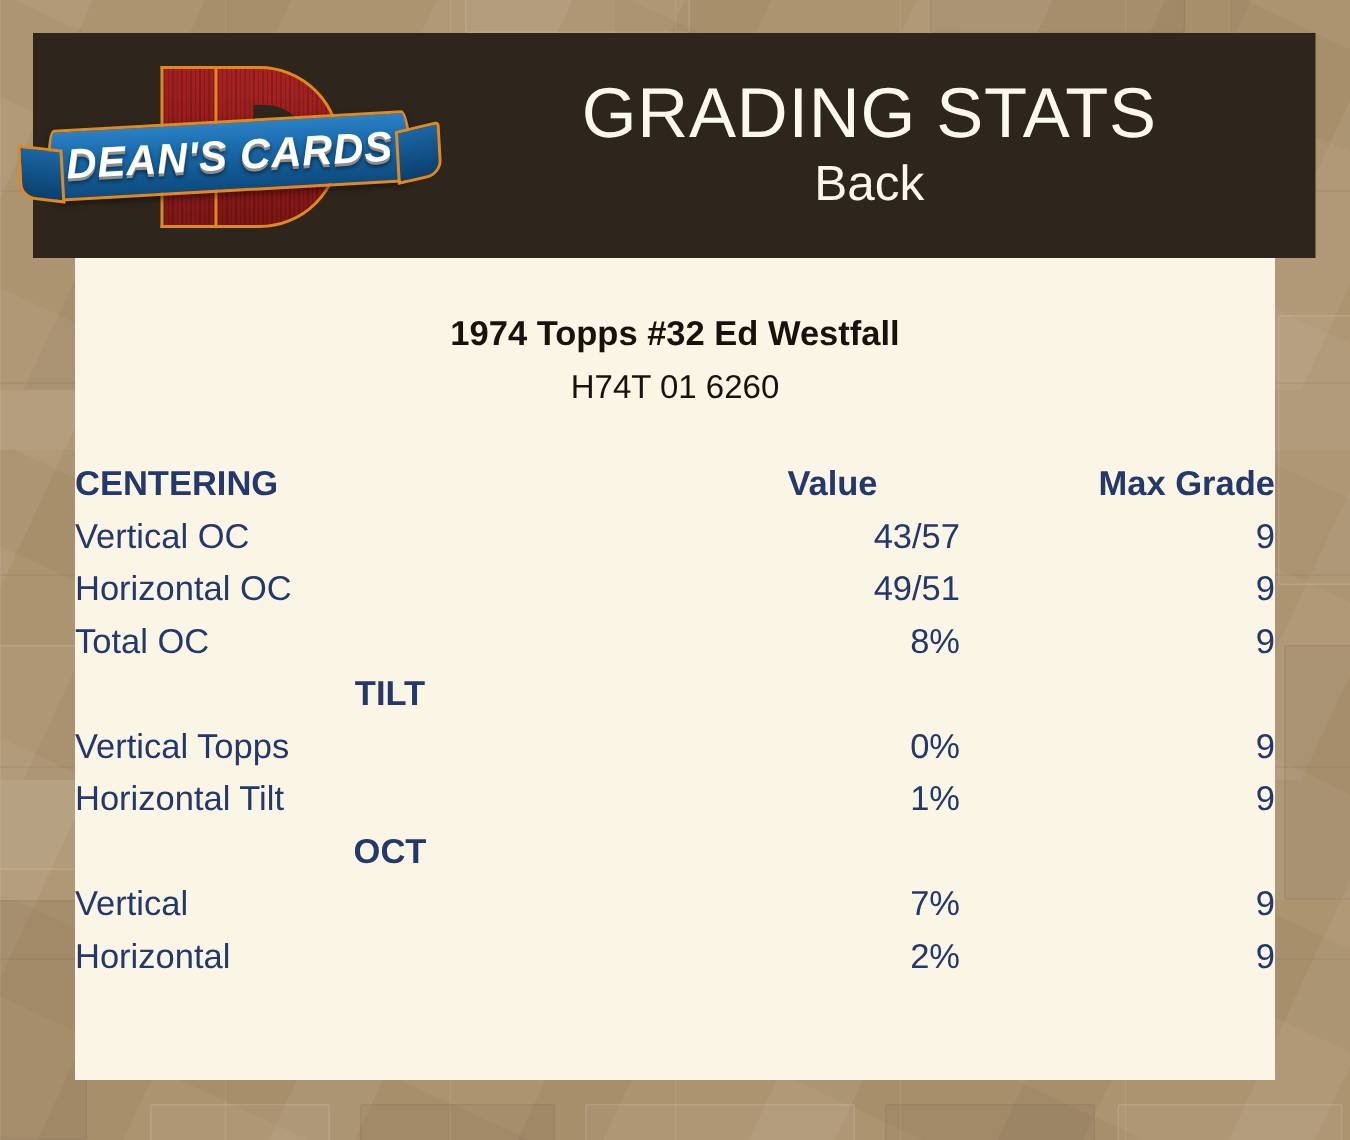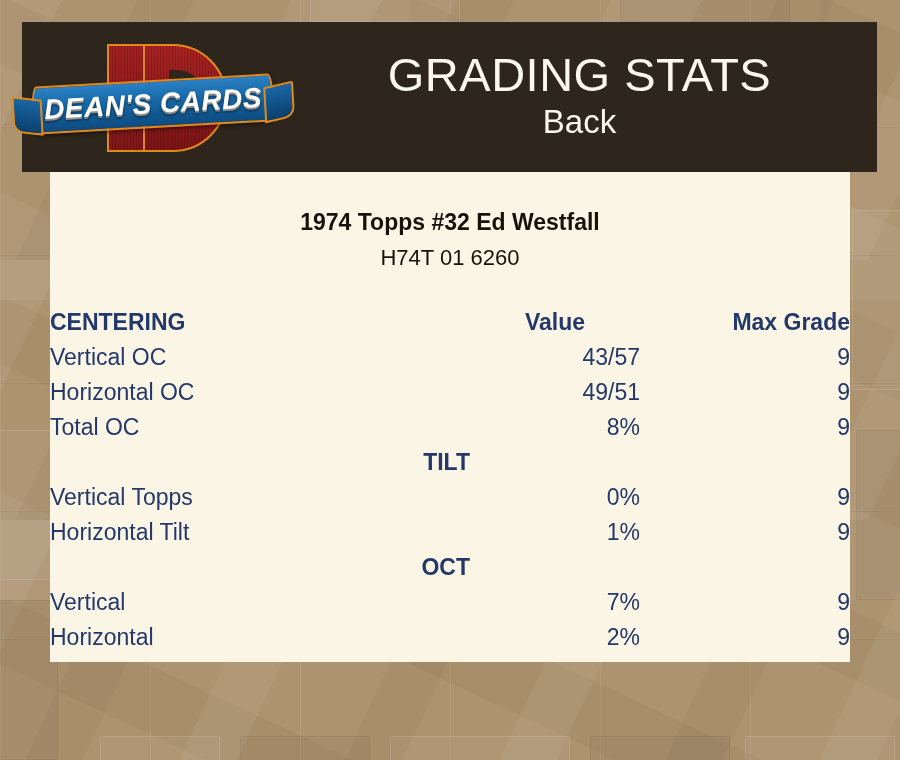--- a/index.html
+++ b/index.html
@@ -128,21 +128,21 @@
     font-size:33px;
     font-weight:400;
     line-height:1.3;
     margin-top:2px;
   }
 
   
   #panel {
     position:absolute;
     left:50px; top:172px;
-    width:800px; height:490px;
+    width:800px; height:548px;
     background:#fbf5e6;
   }
 
   #card-title {
     text-align:center;
     margin-top:37px;
     font-size:23px;
     font-weight:bold;
     color:#17120c;
   }
@@ -172,21 +172,21 @@
   col.c-label { width:420px; }
   col.c-value { width:170px; }
   col.c-grade { width:210px; }
 
   .th-label  { text-align:left;  padding-left:103px; }
   .th-value  { text-align:center; padding-right:50px; }
   .th-grade  { text-align:right; padding-right:73px; }
 
   tr.section td.label {
     font-weight:bold;
-    text-align:right;
+    text-align:center;
     padding-left:103px;
   }
   tr.item td.label {
     font-weight:400;
     text-align:left;
     padding-left:152px;
   }
   td.value { text-align:right; padding-right:50px; font-weight:400; }
   td.grade { text-align:right; padding-right:73px; font-weight:400; }
 </style>

